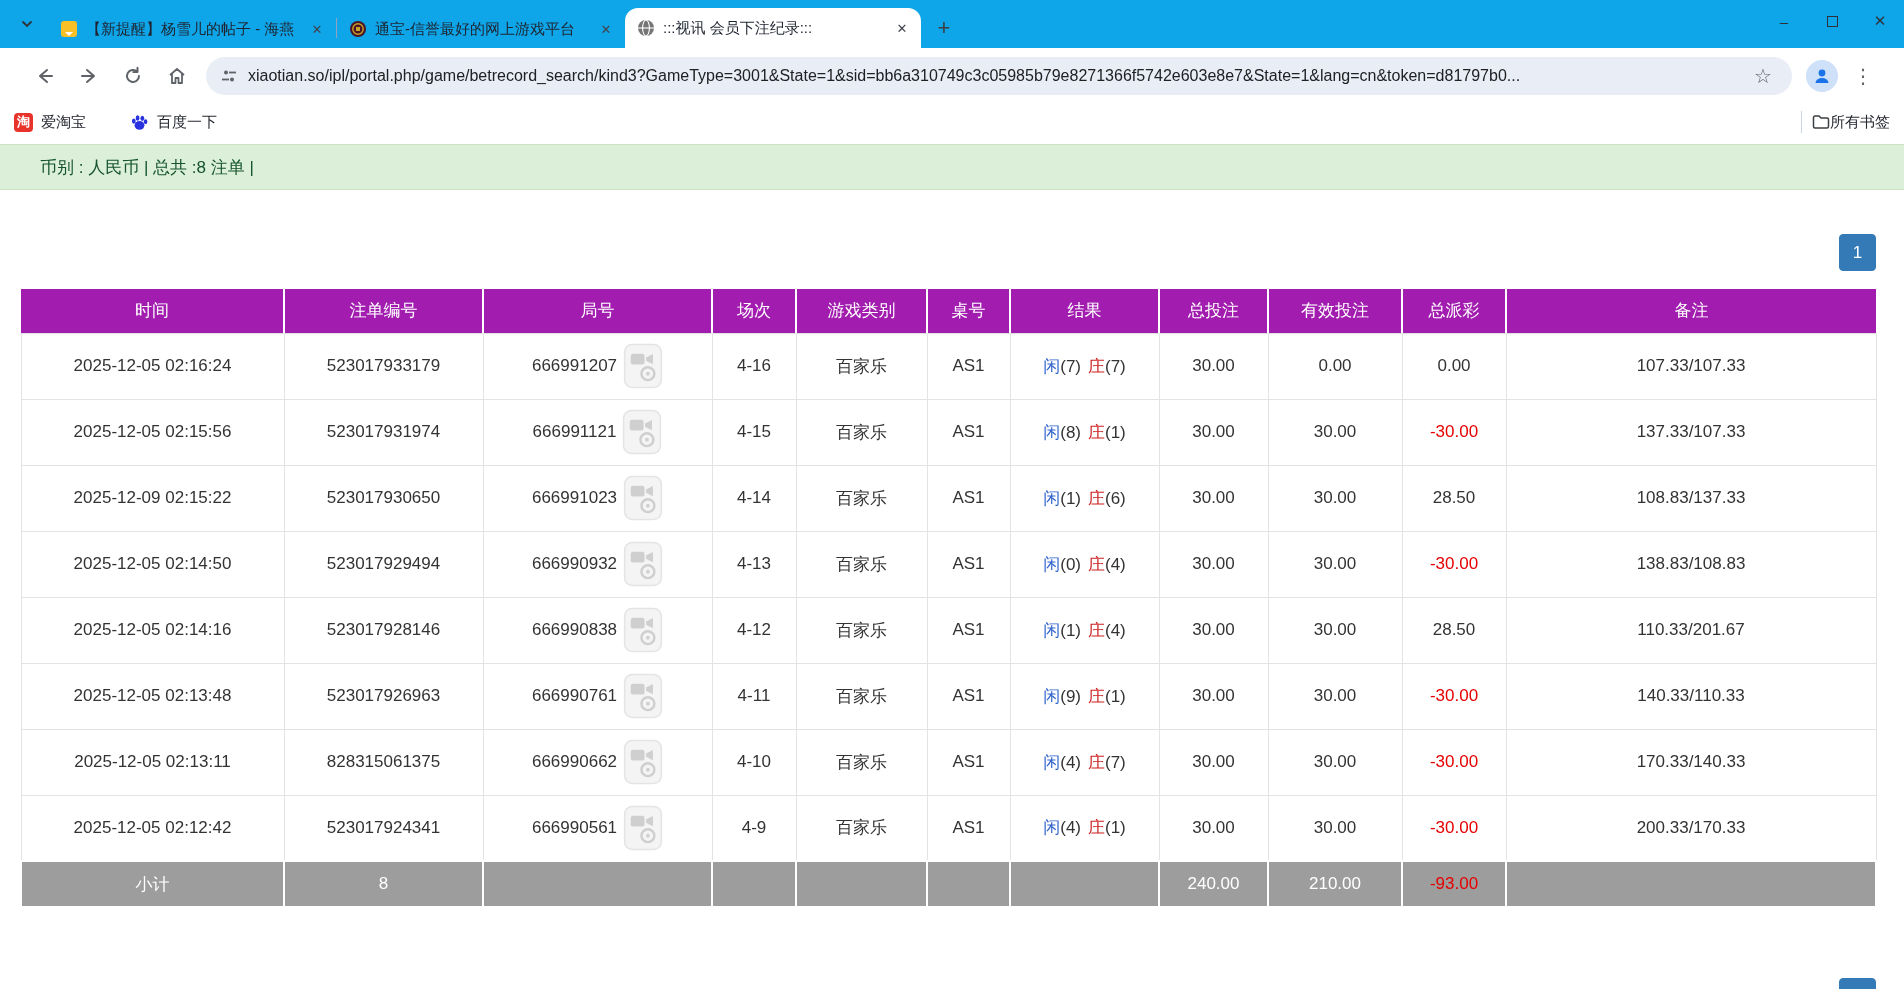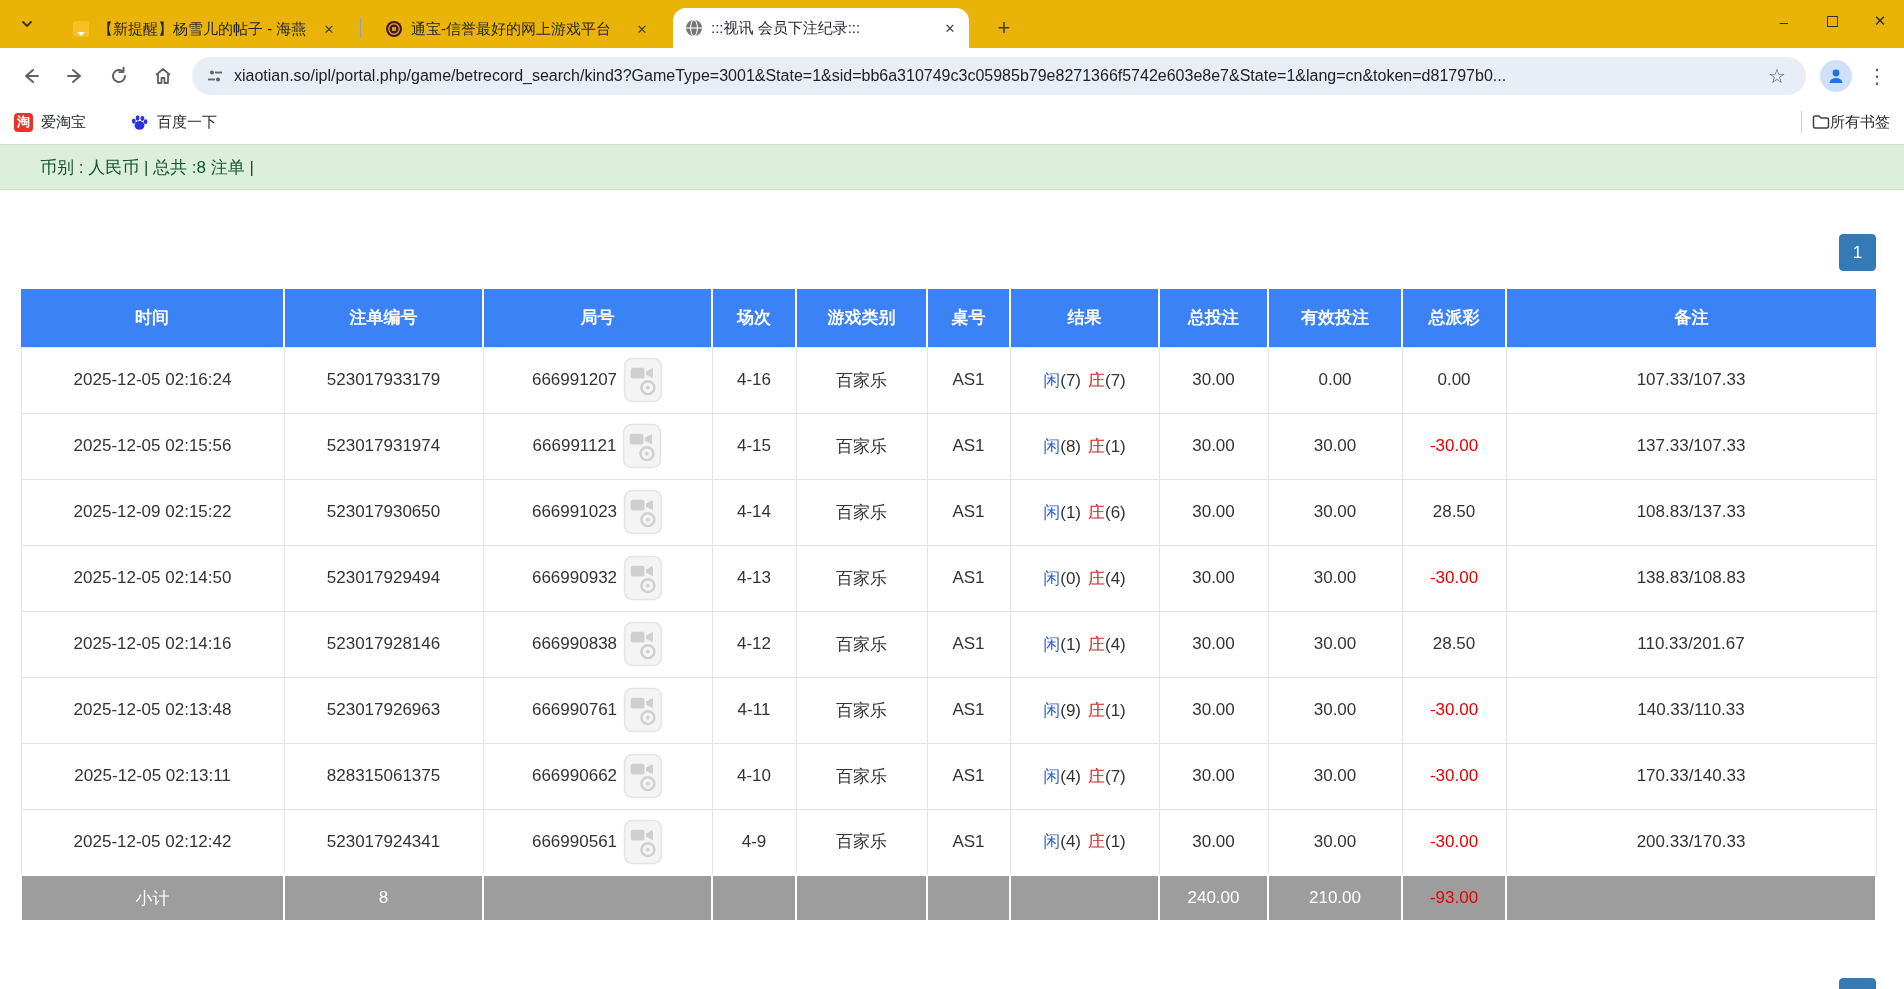--- a/index.html
+++ b/index.html
@@ -1,35 +1,35 @@
 <!DOCTYPE html>
 <html><head>
 <meta charset="utf-8">
 <style>
   * { box-sizing: border-box; margin: 0; padding: 0; }
   html,body { width:1904px; height:989px; overflow:hidden; background:#fff;
     font-family:"Liberation Sans","DejaVu Sans",sans-serif; }
   body { position:relative; }
 
   
-  .tabstrip { height:48px; background:#eab308; display:flex; align-items:flex-end; position:relative;gap:12px; }
+  .tabstrip { height:48px; background:#0ea5e9; display:flex; align-items:flex-end; position:relative; }
   .tab-search-btn { width:34px; height:34px; margin:0 4px 7px 10px; display:flex; align-items:center; justify-content:center; border-radius:50%; cursor:pointer; }
   .tab { display:flex; align-items:center; gap:8px; height:38px; padding:0 10px 0 12px; width:288px; font-size:15px; color:#1f2430; position:relative; }
   .tab .tab-title { flex:1; white-space:nowrap; overflow:hidden; }
   .tab .tab-close { width:18px; height:18px; display:flex; align-items:center; justify-content:center; font-size:13px; color:#41454d; border-radius:50%; cursor:pointer; }
   .tab.active { background:#fff; border-radius:13px 13px 0 0; height:40px; width:296px; }
   .tab-divider { width:1px; height:20px; background:#93a2c2; margin-bottom:10px; }
   .favicon { width:18px; height:18px; flex:0 0 18px; }
   .newtab-btn { width:30px; height:30px; margin:0 0 5px 8px; display:flex; align-items:center; justify-content:center; font-size:22px; color:#3c4043; border-radius:50%; cursor:pointer; }
   .win-controls { position:absolute; right:0; top:0; height:42px; display:flex; }
   .win-btn { width:48px; height:42px; display:flex; align-items:center; justify-content:center; color:#2e3238; font-size:15px; cursor:pointer; }
   .maxi-box { width:11px; height:11px; border:1.5px solid #2e3238; display:inline-block; }
 
   
-  .toolbar { height:56px; background:#fff; display:flex; align-items:center; padding:0 10px; gap:2px; }
+  .toolbar { height:56px; background:#fff; display:flex; align-items:center; padding:0 24px; gap:2px; }
   .nav-btn { width:42px; height:42px; display:flex; align-items:center; justify-content:center; border-radius:50%; cursor:pointer; }
   .url-pill { flex:1; height:38px; background:#e9edf6; border-radius:19px; display:flex; align-items:center; padding:0 14px; margin:0 6px; min-width:0; }
   .url-text { flex:1; font-size:16px; color:#202124; white-space:nowrap; overflow:hidden; margin-left:10px; }
   .star-btn { width:30px; height:30px; display:flex; align-items:center; justify-content:center; font-size:20px; color:#5f6368; cursor:pointer; }
   .avatar { width:32px; height:32px; border-radius:50%; background:#cfe0f9; display:flex; align-items:center; justify-content:center; margin:0 6px; cursor:pointer; }
   .menu-btn { width:34px; height:34px; display:flex; align-items:center; justify-content:center; font-size:20px; color:#5f6368; cursor:pointer; }
 
   
   .bookmarks { height:36px; background:#fff; display:flex; align-items:center; padding:0 14px; font-size:15px; color:#24272e; }
   .bm-item { display:flex; align-items:center; gap:8px; margin-right:44px; cursor:pointer; }
@@ -42,21 +42,21 @@
   .notice-left { color:#14532d; }
   .notice-right { color:#e60000; }
 
   
   .pager { display:flex; justify-content:flex-end; margin:44px 28px 18px 0; }
   .page-btn { min-width:37px; height:37px; background:#337ab7; border:1px solid #337ab7; border-radius:4px; color:#fff; font-size:17px; display:flex; align-items:center; justify-content:center; cursor:pointer; }
   .pager-bottom { position:absolute; top:978px; right:28px; }
 
   
   table.bets { border-collapse:collapse; margin-left:20px; width:1855px; table-layout:fixed; }
-  .bets thead th { background:#3b82f6; color:#fff; font-size:17px; font-weight:bold; height:58px; border-right:2px solid #fff; text-align:center; }
+  .bets thead th { background:#a21caf; color:#fff; font-size:17px; font-weight:normal; height:44px; border-right:2px solid #fff; text-align:center; }
   .bets thead th:last-child { border-right:none; }
   .bets tbody td { height:66px; border:1px solid #e3e3e3; text-align:center; font-size:17px; color:#333; }
   .bets tfoot td { background:#9d9d9d; border:2px solid #fff; height:46px; text-align:center; color:#fff; font-size:17px; }
   .bets tfoot td.flabel, .bets tfoot td.fcount { font-weight:normal; }
   td[data-neg="true"], .neg-red { color:#e60000 !important; }
   .blue-link { color:#337ab7; cursor:pointer; }
   .res-x { color:#3164cc; }
   .res-z { color:#cc2222; margin-left:7px; }
   .round-wrap { display:inline-flex; align-items:center; gap:6px; vertical-align:middle; }
   .vicon { display:inline-flex; cursor:pointer; }

